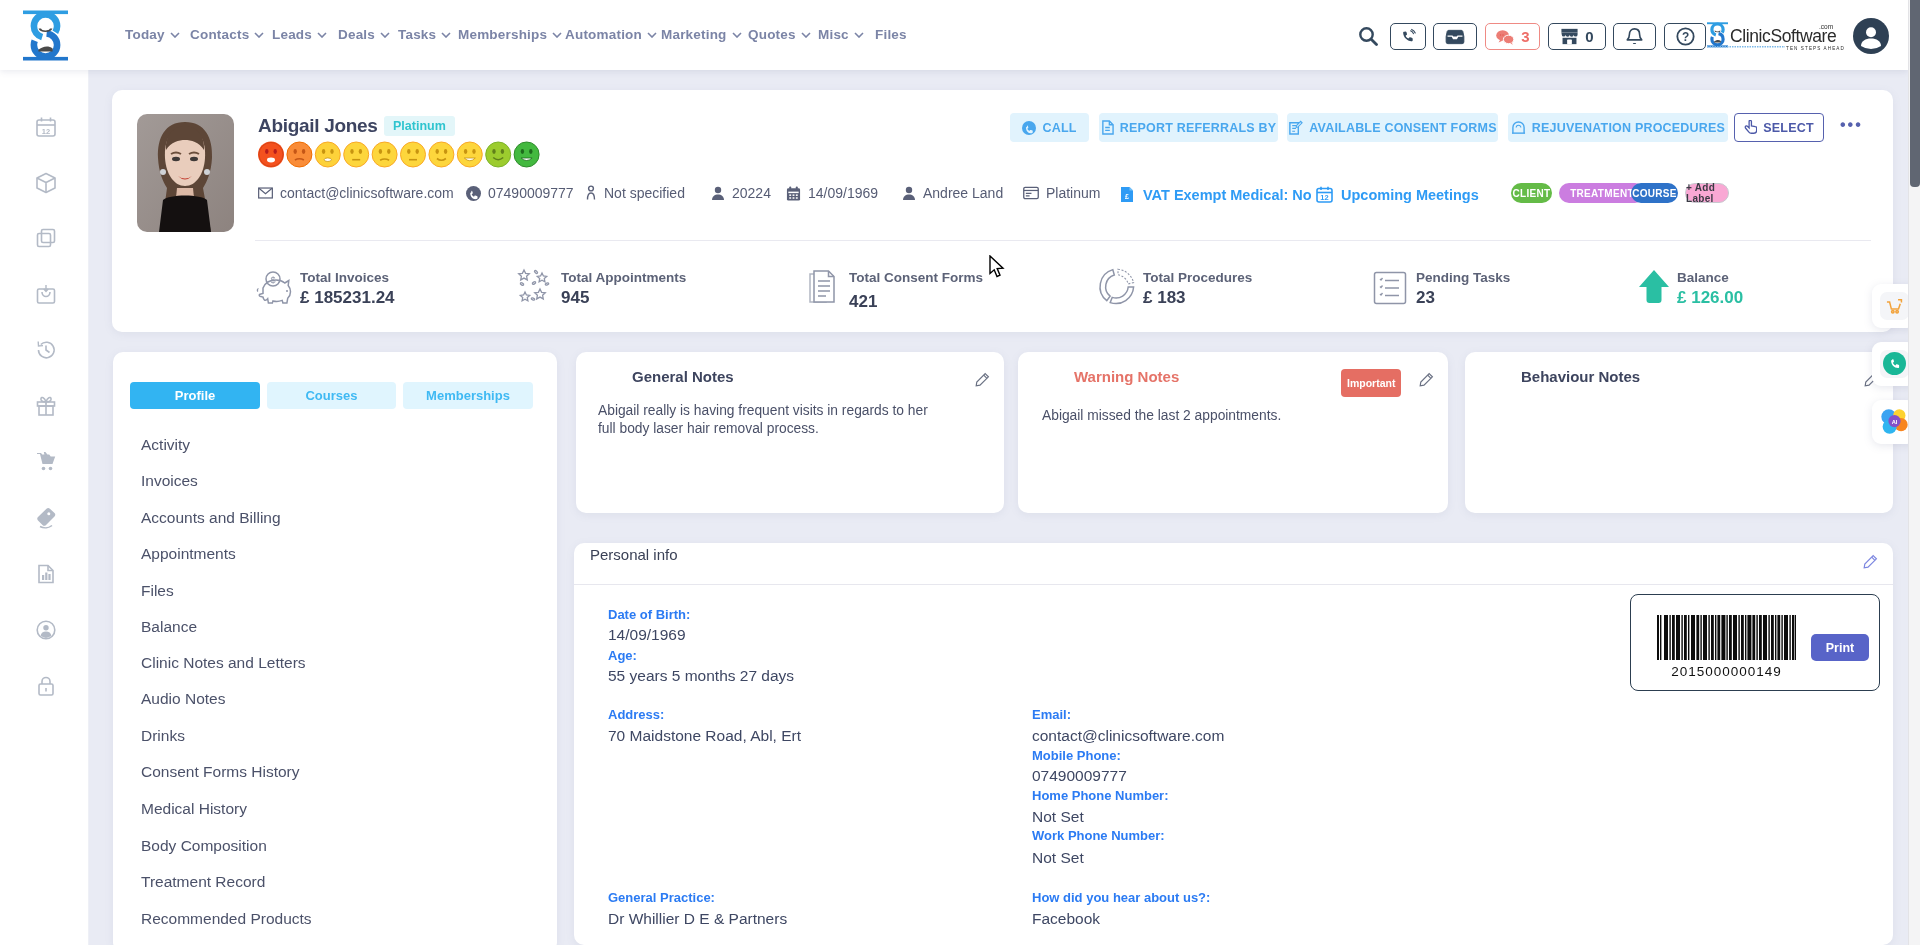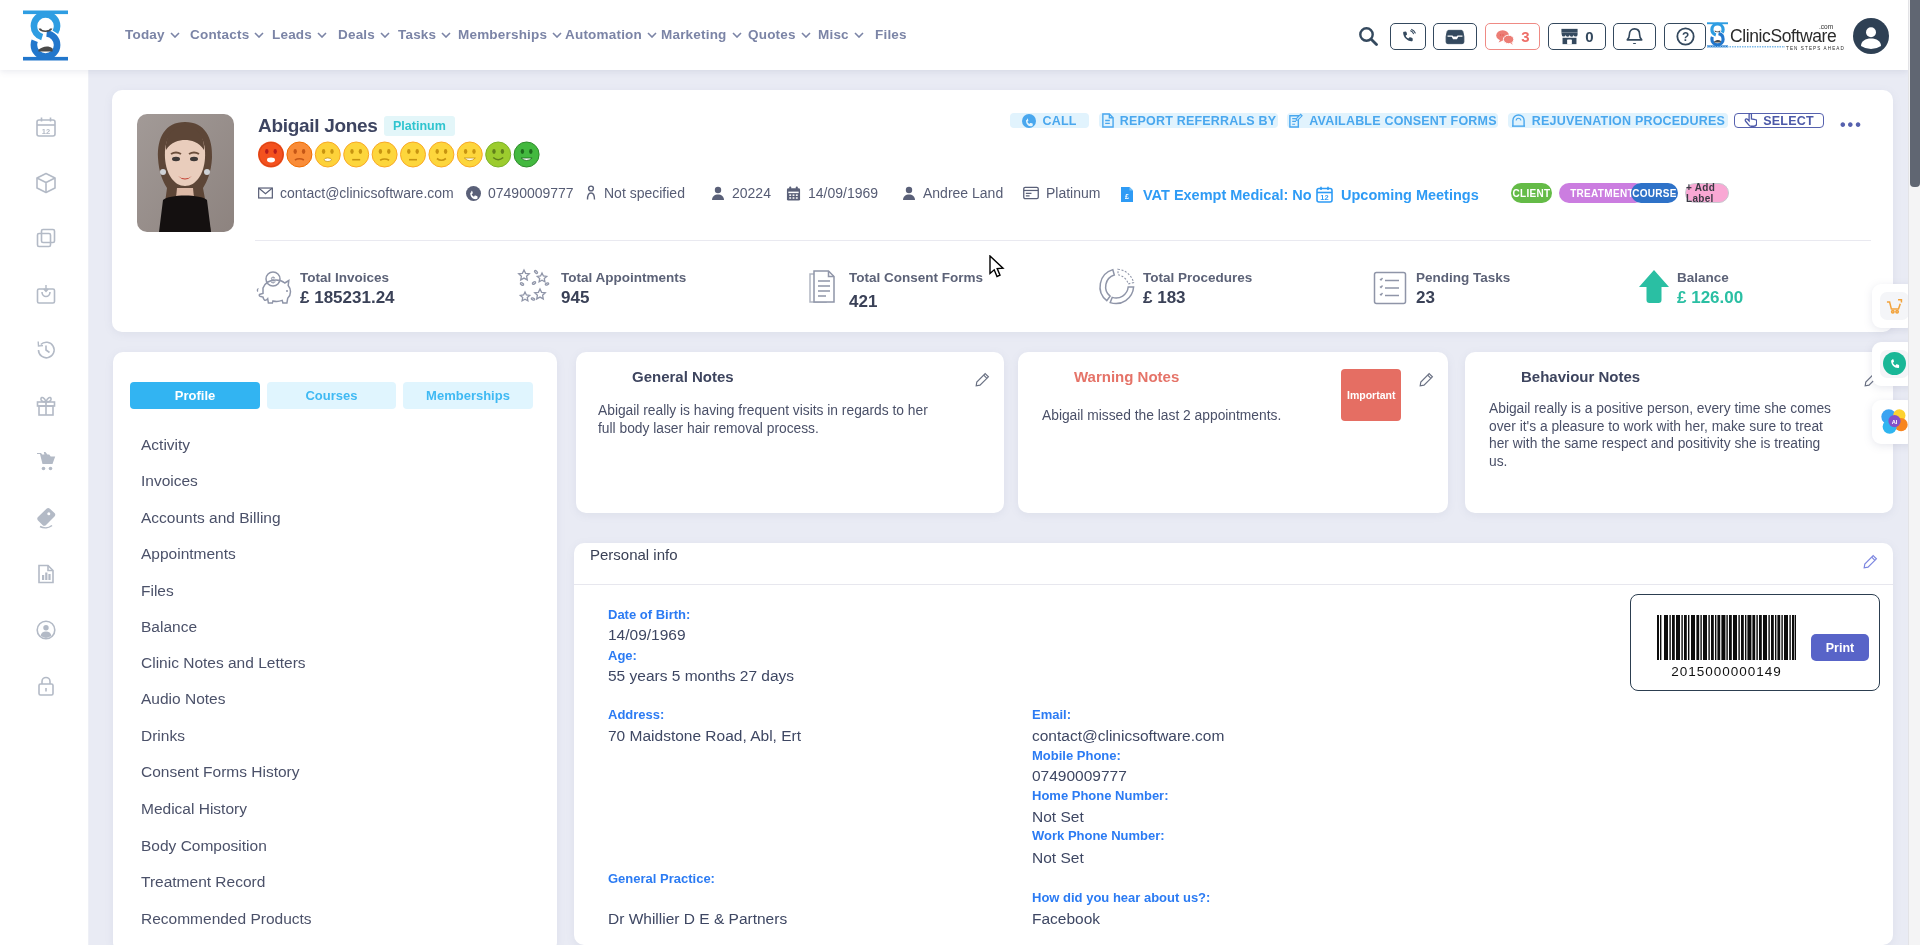--- a/index.html
+++ b/index.html
@@ -21,21 +21,21 @@
 .sic { position:absolute; left:35px; }
 
 
 .card { position:absolute; background:#fff; border-radius:10px; box-shadow:0 2px 8px rgba(120,130,160,.10); }
 
 
 #hcard { left:112px; top:90px; width:1781px; height:242px; }
 .hname { position:absolute; left:146px; top:25px; font-size:19px; font-weight:bold; color:#3d4461; letter-spacing:-.3px; }
 .hbadge { position:absolute; left:272px; top:26px; background:#e3f6f9; color:#2fc4cf; font-size:12.5px; font-weight:bold; padding:3px 9px; border-radius:3px; }
 .crow { position:absolute; top:95px; font-size:14px; font-weight:normal; color:#565c74; white-space:nowrap; display:flex; align-items:center; gap:7px; }
-.hbtn { position:absolute; top:23px; height:15px; background:#e1f3fd; border-radius:4px; color:#49a7ee; font-size:12.5px; font-weight:bold; display:flex; align-items:center; justify-content:center; gap:6px; letter-spacing:.2px; }
+.hbtn { position:absolute; top:23px; height:29px; background:#e1f3fd; border-radius:4px; color:#49a7ee; font-size:12.5px; font-weight:bold; display:flex; align-items:center; justify-content:center; gap:6px; letter-spacing:.2px; }
 .bluelink { position:absolute; top:96px; font-size:14.5px; font-weight:bold; color:#2e9bf5; display:flex; align-items:center; gap:8px; white-space:nowrap; }
 .pill { position:absolute; top:93px; height:20px; border-radius:10px; color:#fff; font-size:10px; font-weight:bold; display:flex; align-items:center; justify-content:center; letter-spacing:.3px;margin-left:28px; }
 .statlabel { position:absolute; font-size:13.5px; font-weight:bold; color:#5c6277; white-space:nowrap; }
 .statval { position:absolute; font-size:17px; font-weight:bold; color:#3a4157; white-space:nowrap; }
 
 
 #lpanel { left:113px; top:352px; width:444px; height:600px; }
 .tab { position:absolute; top:30px; width:130px; height:27px; border-radius:4px; font-size:13px; font-weight:bold; display:flex; align-items:center; justify-content:center; }
 .mitem { position:absolute; left:28px; font-size:15.5px; color:#4b5169; white-space:nowrap; }
 
@@ -538,34 +538,33 @@
 <div class="card" style="left:576px;top:352px;width:428px;height:161px">
   <div class="ntitle">General Notes</div>
   <svg class="abs" style="right:14px;top:20px" width="15" height="15" viewBox="0 0 15 15" fill="none" stroke="#6a7183" stroke-width="1.2">
       <path d="M10.2 1.6 l3.2 3.2 L5 13.2 l-3.8.6 .6-3.8 Z"></path>
       <path d="M8.7 3.1 l3.2 3.2"></path>
     </svg>
   <div class="nbody" style="left:22px;top:50px;white-space:nowrap">Abigail really is having frequent visits in regards to her<br>full body laser hair removal process.</div>
 </div>
 <div class="card" style="left:1018px;top:352px;width:430px;height:161px">
   <div class="ntitle" style="color:#e57368">Warning Notes</div>
-  <div class="abs" style="left:323px;top:17px;background:#e56e63;color:#fff;font-size:10.5px;font-weight:bold;padding:20px 6px;border-radius:4px">Important</div>
+  <div class="abs" style="left:323px;top:17px;background:#e56e63;color:#fff;font-size:10.5px;font-weight:bold;padding:8px 6px;border-radius:4px">Important</div>
   <svg class="abs" style="right:14px;top:20px" width="15" height="15" viewBox="0 0 15 15" fill="none" stroke="#6a7183" stroke-width="1.2">
       <path d="M10.2 1.6 l3.2 3.2 L5 13.2 l-3.8.6 .6-3.8 Z"></path>
       <path d="M8.7 3.1 l3.2 3.2"></path>
     </svg>
   <div class="nbody" style="left:24px;top:55px;width:360px">Abigail missed the last 2 appointments.</div>
 </div>
 <div class="card" style="left:1465px;top:352px;width:428px;height:161px">
   <div class="ntitle">Behaviour Notes</div>
   <svg class="abs" style="right:14px;top:20px" width="15" height="15" viewBox="0 0 15 15" fill="none" stroke="#6a7183" stroke-width="1.2">
       <path d="M10.2 1.6 l3.2 3.2 L5 13.2 l-3.8.6 .6-3.8 Z"></path>
       <path d="M8.7 3.1 l3.2 3.2"></path>
     </svg>
-  <div class="nbody" style="left:24px;top:48px;line-height:17.5px;white-space:nowrap">Abigail really is a positive person, every time she comes<br>over it's a pleasure to work with her, make sure to treat<br>her with the same respect and positivity she is treating<br>us.</div>
 </div>
 
 <div class="card" style="left:574px;top:543px;width:1319px;height:402px">
   <div class="abs" style="left:16px;top:3px;font-size:15px;color:#3a4156">Personal info</div>
   <svg class="abs" style="right:15px;top:11px" width="15" height="15" viewBox="0 0 15 15" fill="none" stroke="#7c86e0" stroke-width="1.2">
       <path d="M10.2 1.6 l3.2 3.2 L5 13.2 l-3.8.6 .6-3.8 Z"></path>
       <path d="M8.7 3.1 l3.2 3.2"></path>
     </svg>
   <div class="abs" style="left:0;top:41px;width:1319px;height:1px;background:#e7e7ee"></div>
 
@@ -579,21 +578,21 @@
 
   <div class="plabel" style="left:458px;top:164px">Email:</div>
   <div class="pval" style="left:458px;top:184px">contact@clinicsoftware.com</div>
   <div class="plabel" style="left:458px;top:205px">Mobile Phone:</div>
   <div class="pval" style="left:458px;top:224px">07490009777</div>
   <div class="plabel" style="left:458px;top:245px">Home Phone Number:</div>
   <div class="pval" style="left:458px;top:265px">Not Set</div>
   <div class="plabel" style="left:458px;top:285px">Work Phone Number:</div>
   <div class="pval" style="left:458px;top:306px">Not Set</div>
 
-  <div class="plabel" style="left:34px;top:328px">General Practice:</div>
+  <div class="plabel" style="left:34px;top:347px">General Practice:</div>
   <div class="pval" style="left:34px;top:367px">Dr Whillier D E &amp; Partners</div>
   <div class="plabel" style="left:458px;top:347px">How did you hear about us?:</div>
   <div class="pval" style="left:458px;top:367px">Facebook</div>
 
   <div class="abs" style="left:1056px;top:51px;width:250px;height:97px;border:1.5px solid #2c3e50;border-radius:8px;background:#fff">
     <svg class="abs" style="left:26px;top:20px" width="139" height="45" viewBox="0 0 139 45">
       <g fill="#0c0c0c">
         <rect x="0" width="2" height="45"></rect>
           <rect x="3" width="1.4" height="45"></rect>
           <rect x="7" width="4" height="45"></rect>

